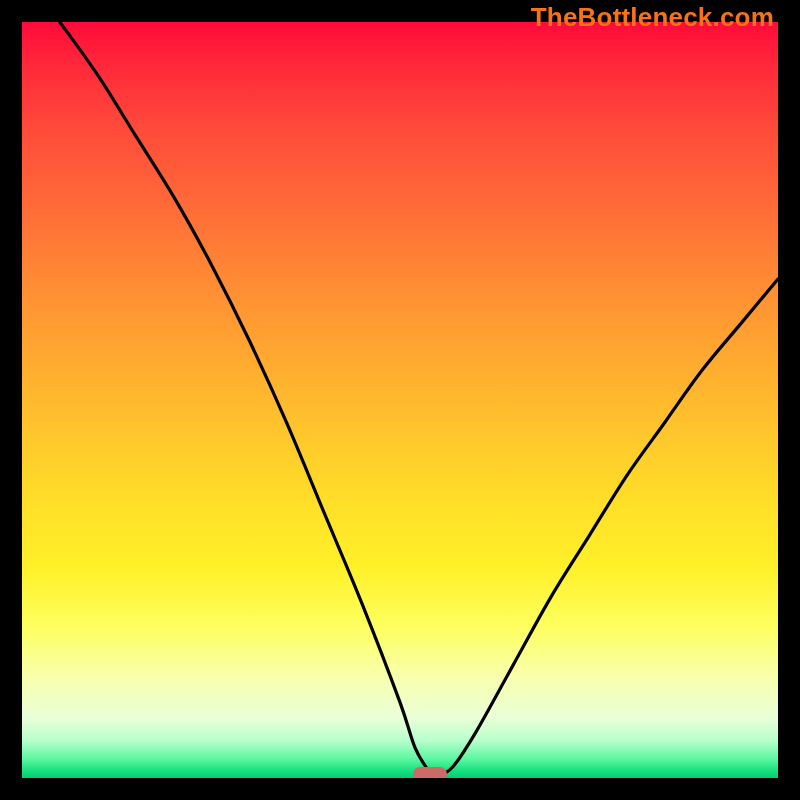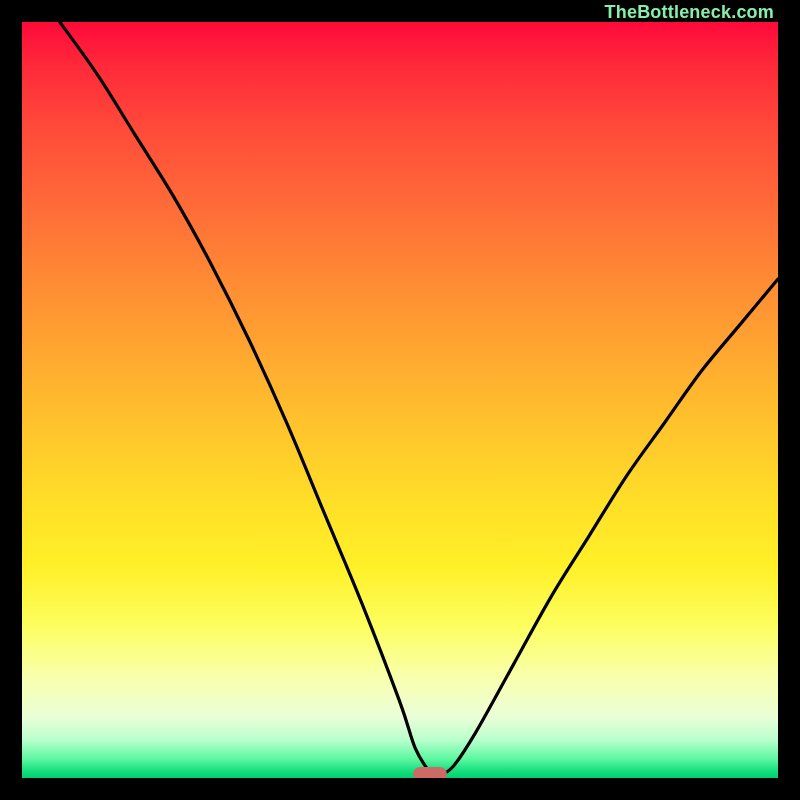--- a/index.html
+++ b/index.html
@@ -50,22 +50,22 @@
       #b8ffcc 95%,
       #5cf7a0 97.5%,
       #18e080 99%,
       #00d070 100%
     );
   }
   .watermark {
     position: absolute;
     top: 2px;
     right: 26px;
-    color: #86efac;
-    font-size: 18px;
+    color: #f97316;
+    font-size: 26px;
     font-weight: 600;
     letter-spacing: 0.2px;
     z-index: 50;
     user-select: none;
   }
   svg.curve {
     position: absolute;
     left: 0;
     top: 0;
     width: 756px;

